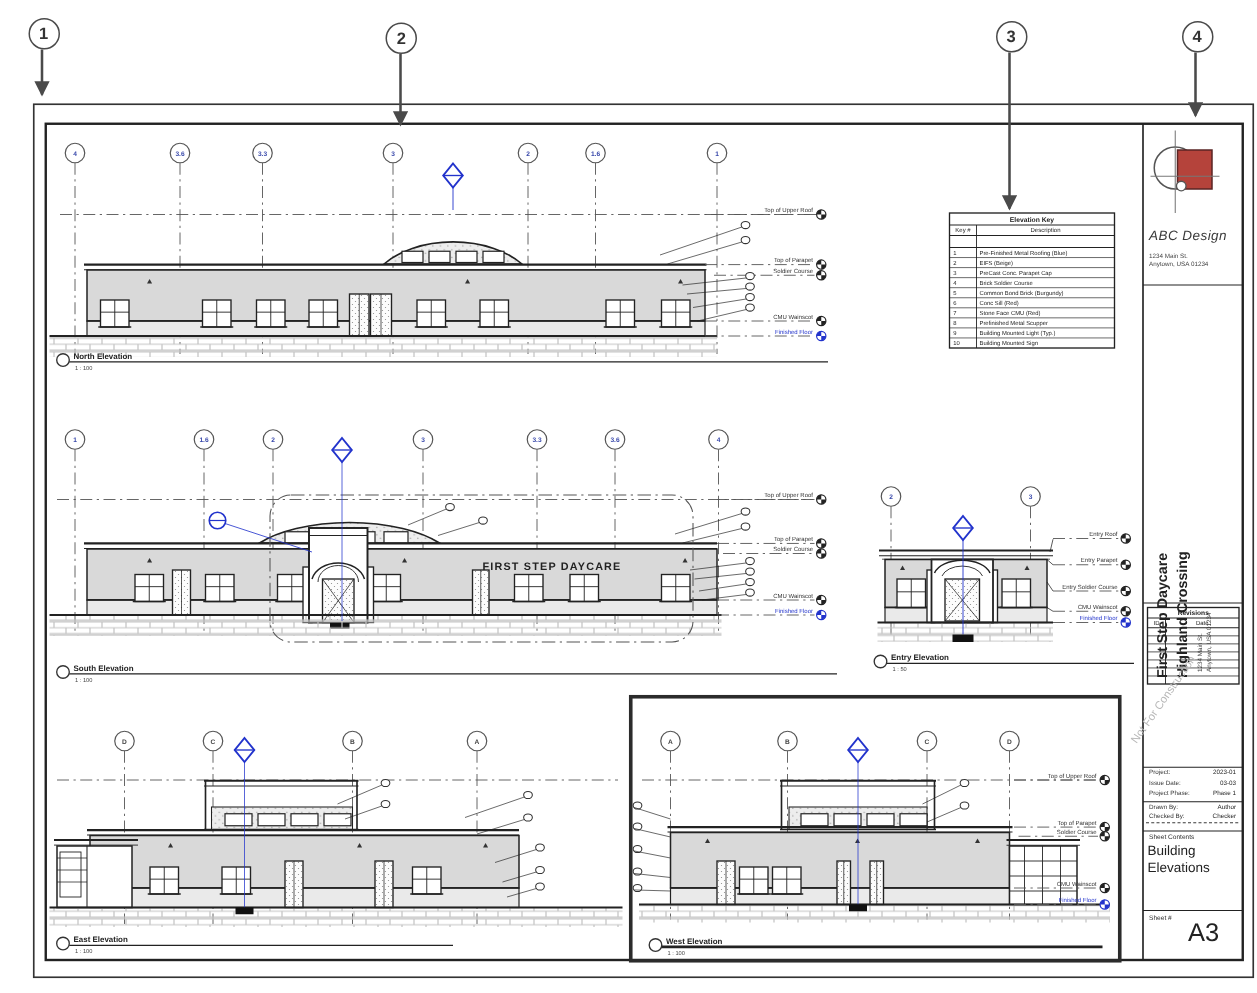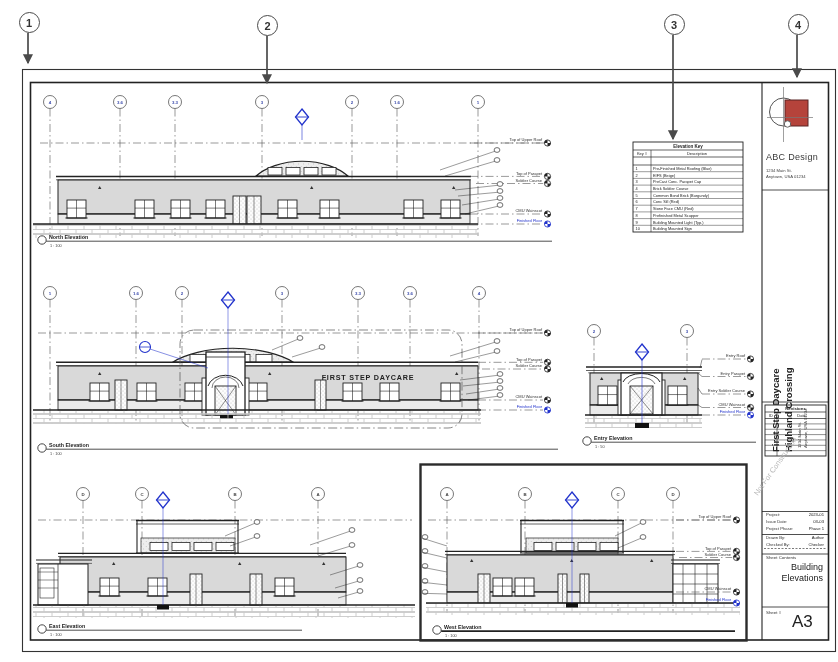--- a/index.html
+++ b/index.html
@@ -2,26 +2,26 @@
 <html><head>
 <meta charset="utf-8">
 <style>
   html,body{margin:0;padding:0;background:#fff;}
   body{width:838px;height:662px;font-family:"Liberation Sans",sans-serif;}
   .stage{position:relative;width:838px;height:662px;background:#fff;overflow:hidden;}
   svg{position:absolute;left:0;top:0;}
   .balloon{position:absolute;width:19px;height:19px;border-radius:50%;border:1.7px solid #4a4a4a;
     background:#fff;display:flex;align-items:center;justify-content:center;
     font-size:11px;font-weight:700;color:#333;z-index:3;}
-  .tb-firm{position:absolute;left:766px;top:152px;font-size:9px;color:#3a3a3a;letter-spacing:.3px;z-index:2;}
+  .tb-firm{position:absolute;left:766px;top:152px;font-size:9px;color:#3a3a3a;letter-spacing:.3px;z-index:2;font-style:italic;}
   .tb-proj{position:absolute;left:770px;top:452px;transform:rotate(-90deg);transform-origin:0 0;
     width:160px;font-size:9.5px;font-weight:600;color:#222;line-height:12.5px;white-space:nowrap;z-index:2;}
   .tb-water{position:absolute;left:752px;top:492px;transform:rotate(-55deg);transform-origin:0 0;
     font-size:7.5px;color:#b9b9b9;white-space:nowrap;z-index:2;}
-  .tb-contents{position:absolute;left:765px;top:562px;width:58px;font-size:9px;line-height:10.5px;color:#222;z-index:2;text-align:right;}
+  .tb-contents{position:absolute;left:765px;top:562px;width:58px;font-size:9px;line-height:10.5px;color:#222;z-index:2;}
   .tb-sheetnum{position:absolute;left:765px;top:612px;font-size:17px;color:#222;z-index:2;margin-left:27px;}
 </style>
 </head>
 <body>
 
 <div class="stage">
   <svg id="dwg" width="838" height="662">
       <defs>
         <pattern id="hb" width="16" height="9" patternUnits="userSpaceOnUse">
           <path d="M0 0.5 H16 M0 4.5 H16 M0 8.5 H16 M4 0.5 V4.5 M12 4.5 V8.5" stroke="#c2c2c2" stroke-width="0.8" fill="none"></path>

